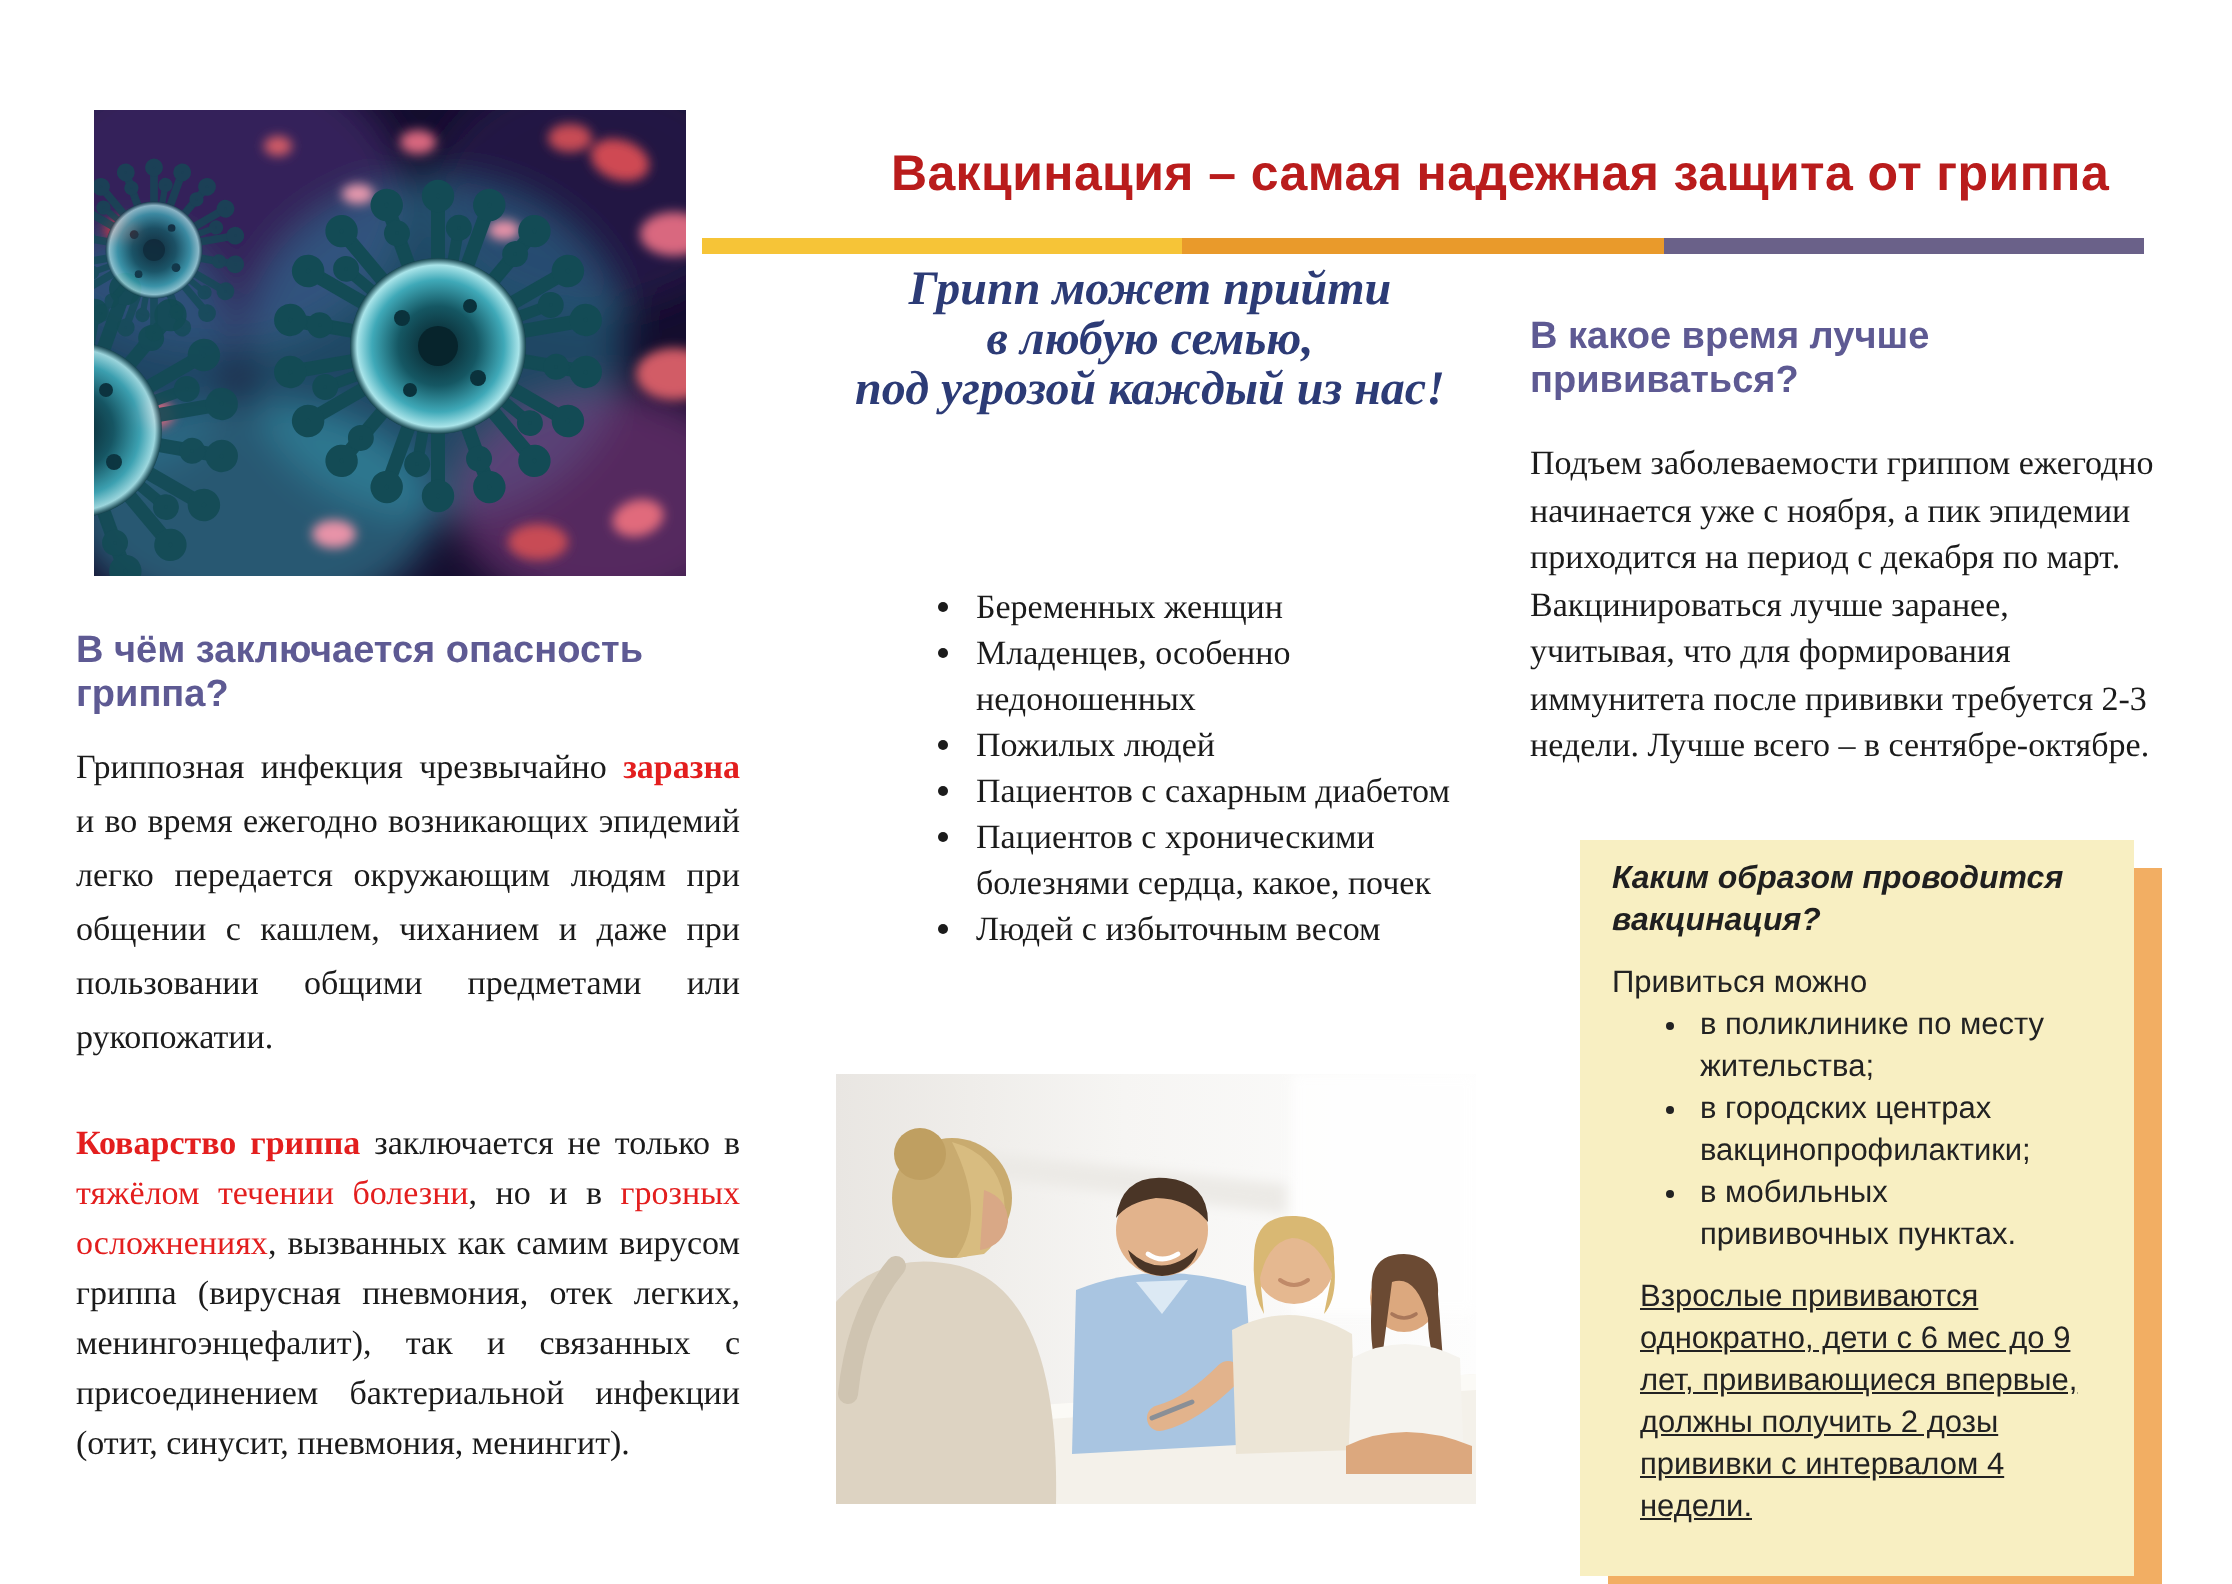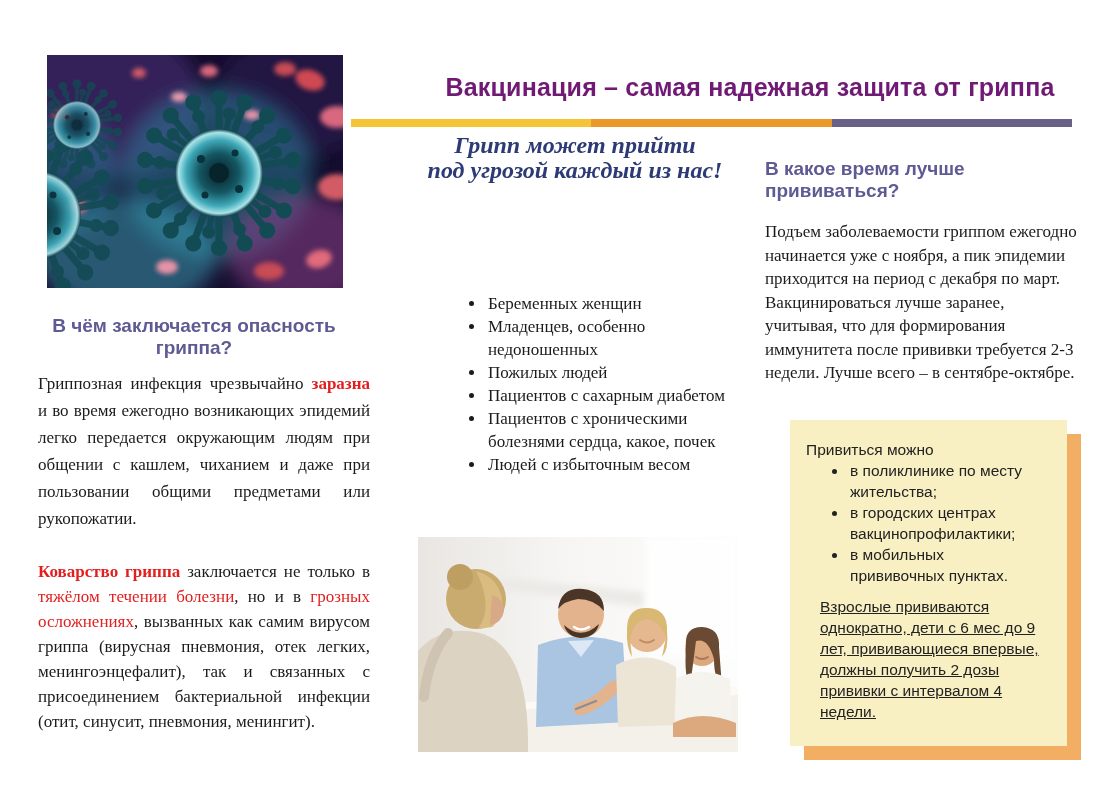--- a/index.html
+++ b/index.html
@@ -2,30 +2,30 @@
 <html><head>
 <meta charset="utf-8">
 <style>
   html,body{margin:0;padding:0;background:#ffffff;}
   #page{position:relative;width:1116px;height:792px;background:#ffffff;overflow:hidden;
         font-family:"Liberation Serif", serif;color:#1b1b1b;}
 
   
   .main-title{position:absolute;left:420px;top:56px;width:660px;text-align:center;
     font-family:"Liberation Sans", sans-serif;font-weight:700;font-size:25px;
-    color:#701a75;letter-spacing:.2px;}
+    color:#b91c1c;letter-spacing:.2px;}
   .divider{position:absolute;left:351px;top:119px;width:721px;height:8px;display:flex;}
   .divider .seg{flex:1 1 0;height:100%;}
 
   
   .virus-photo{position:absolute;left:47px;top:55px;width:296px;height:233px;overflow:hidden;}
   .virus-photo svg{display:block;width:100%;height:100%;}
   .col-heading{position:absolute;font-family:"Liberation Sans", sans-serif;font-weight:700;
     font-size:19px;line-height:22px;color:#5E5A93;}
-  #left-heading{left:38px;top:299px;width:312px;text-align:center;}
+  #left-heading{left:38px;top:299px;width:312px;}
   .left-para{position:absolute;left:38px;width:332px;text-align:justify;font-size:17px;}
   #left-para1{top:353px;line-height:27px;}
   #left-para2{top:542px;line-height:25px;}
   .red{color:#E31E1E;}
   .red-bold{color:#E31E1E;font-weight:700;}
 
   
   .mid-heading{position:absolute;left:408px;top:133px;width:334px;text-align:center;
     font-style:italic;font-weight:700;font-size:24px;line-height:25px;color:#2C3B76;}
   #mid-intro{position:absolute;left:420px;top:227px;width:325px;font-size:17px;line-height:22px;}
@@ -157,20 +157,21 @@
   </div>
 
   <h2 class="col-heading" id="left-heading">В чём заключается опасность гриппа?</h2>
 
   <p class="left-para" id="left-para1"><span>Гриппозная инфекция чрезвычайно </span><span class="red-bold">заразна</span><span> и во время ежегодно возникающих эпидемий легко передается окружающим людям при общении с кашлем, чиханием и даже при пользовании общими предметами или рукопожатии.</span></p>
 
   <p class="left-para" id="left-para2"><span class="red-bold">Коварство гриппа</span><span> заключается не только в </span><span class="red">тяжёлом течении болезни</span><span>, но и в </span><span class="red">грозных осложнениях</span><span>, вызванных как самим вирусом гриппа (вирусная пневмония, отек легких, менингоэнцефалит), так и связанных с присоединением бактериальной инфекции (отит, синусит, пневмония, менингит).</span></p>
 
   <div class="mid-heading">
     <div>Грипп может прийти</div>
+    <div>в любую семью,</div>
     <div>под угрозой каждый из нас!</div>
   </div>
 
 
   <ul id="mid-list">
     <li>Беременных женщин</li>
     <li>Младенцев, особенно недоношенных</li>
     <li>Пожилых людей</li>
     <li>Пациентов с сахарным диабетом</li>
     <li>Пациентов с хроническими болезнями сердца, какое, почек</li>
@@ -226,20 +227,21 @@
       <path d="M74 58 Q86 62 86 74 Q84 86 72 88 Z" fill="#d9a886"></path>
       <path d="M30 96 Q10 120 6 160" stroke="#cfc4b1" stroke-width="10" fill="none" stroke-linecap="round"></path>
     </svg>
   </div>
 
   <h2 class="col-heading" id="right-heading">В какое время лучше прививаться?</h2>
 
   <p id="right-para">Подъем заболеваемости гриппом ежегодно начинается уже с ноября, а пик эпидемии приходится на период с декабря по март. Вакцинироваться лучше заранее, учитывая, что для формирования иммунитета после прививки требуется 2-3 недели. Лучше всего – в сентябре-октябре.</p>
 
   <div class="info-box">
+    <h3>Каким образом проводится вакцинация?</h3>
     <p id="box-intro">Привиться можно</p>
     <ul id="box-list">
       <li>в поликлинике по месту жительства;</li>
       <li>в городских центрах вакцинопрофилактики;</li>
       <li>в мобильных прививочных пунктах.</li>
     </ul>
     <p id="box-note">Взрослые прививаются однократно, дети с 6 мес до 9 лет, прививающиеся впервые, должны получить 2 дозы прививки с интервалом 4 недели.</p>
   </div>
 
 </div>

